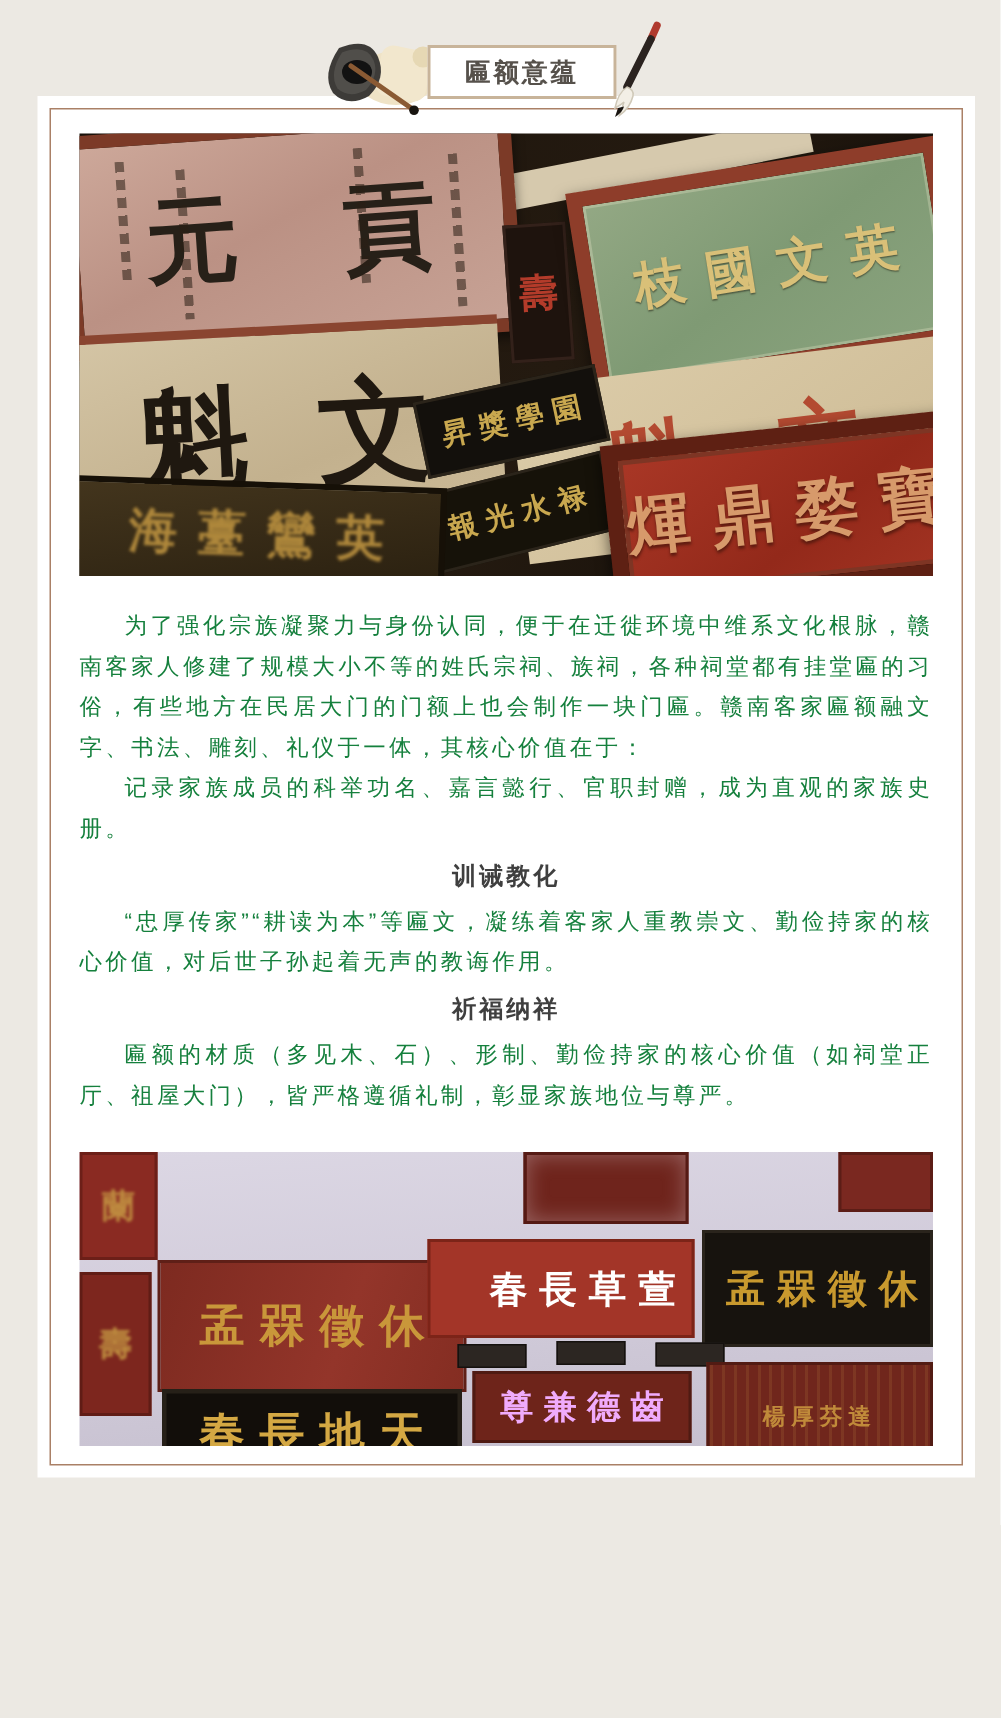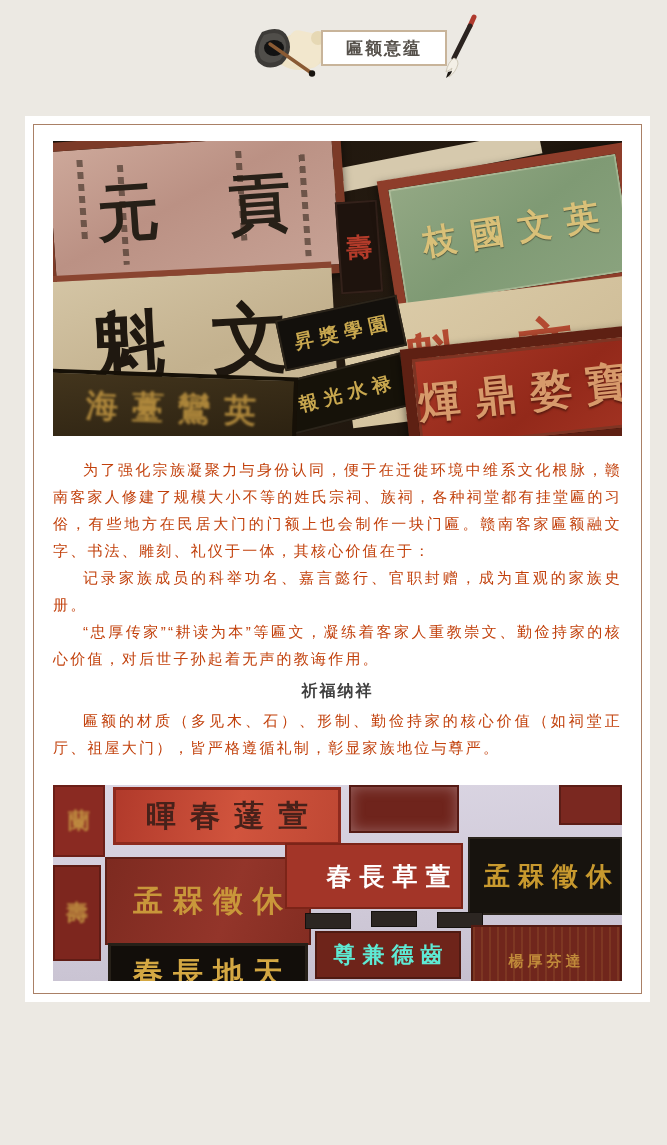--- a/index.html
+++ b/index.html
@@ -3,40 +3,40 @@
 <meta charset="utf-8">
 <style>
   html,body{margin:0;padding:0;}
   body{
     width:667px;height:1145px;overflow:hidden;
     background:#ece9e3;
     font-family:"Liberation Sans","DejaVu Sans",sans-serif;
     position:relative;
   }
   
-  .header{position:relative;height:116px;margin-left:36px;}
+  .header{position:relative;height:64px;}
   .title-box{
     position:absolute;left:285px;top:30px;width:122px;height:32px;
     background:#ffffff;border:2px solid #c8b49a;
     display:flex;align-items:center;justify-content:center;
     font-size:17px;font-weight:bold;color:#56514b;letter-spacing:2px;
   }
   .icon-left{position:absolute;left:212px;top:22px;}
   .icon-right{position:absolute;left:402px;top:14px;}
   
   .card{
     margin-left:25px;width:609px;background:#ffffff;padding:8px;
   }
   .card-inner{
     border:1px solid #aa8066;
     padding:16px 19px 12px 19px;
   }
   
   .para{
-    margin:0;font-size:15px;line-height:27px;color:#c2410c;
+    margin:0;font-size:15px;line-height:27px;color:#15803d;
     letter-spacing:2.2px;text-align:justify;text-indent:2em;
   }
   .intro{margin-top:20px;}
   .sec-h{
     margin:5px 0 3px 0;font-size:16px;line-height:27px;color:#3f3f3f;
     font-weight:bold;text-align:center;letter-spacing:2px;
   }
   
   .photo{position:relative;overflow:hidden;width:569px;}
   .photo1{height:295px;background:linear-gradient(120deg,#1b140c 0%,#241a10 55%,#120d08 100%);}
@@ -98,21 +98,21 @@
   .p2-fengke{left:52px;top:72px;width:206px;height:88px;
     background:linear-gradient(110deg,#7d2a20 0%,#93352a 60%,#842d22 100%);border:2px solid #5f1f17;}
   .p2-fengke .plq-text{font-size:30px;color:#c9973a;letter-spacing:10px;text-indent:10px;}
   .p2-chunchang{left:232px;top:58px;width:178px;height:66px;background:#a33528;border:2px solid #7c2418;}
   .p2-chunchang .plq-text{font-size:25px;color:#ffffff;letter-spacing:8px;text-indent:8px;margin-left:29px;}
   .tablet{position:absolute;width:44px;height:14px;background:#2c2622;border:1px solid #15110e;}
   .t1{left:252px;top:128px;} .t2{left:318px;top:126px;} .t3{left:384px;top:127px;}
   .p2-tiandi{left:55px;top:134px;width:200px;height:60px;background:#120e0a;border:3px solid #262018;margin-top:24px;}
   .p2-tiandi .plq-text{font-size:30px;color:#d4a843;letter-spacing:10px;text-indent:10px;}
   .p2-zun{left:262px;top:146px;width:146px;height:48px;background:#6e241a;border:2px solid #4f1a12;}
-  .p2-zun .plq-text{font-size:22px;color:#5eead4;letter-spacing:7px;text-indent:7px;}
+  .p2-zun .plq-text{font-size:22px;color:#f0abfc;letter-spacing:7px;text-indent:7px;}
   .p2-houyang{left:418px;top:140px;width:151px;height:72px;background:#70261c;border:2px solid #521b13;
     background-image:repeating-linear-gradient(90deg,rgba(200,150,70,.15) 0 2px,transparent 2px 8px);}
   .p2-houyang .plq-text{font-size:15px;color:#c08a3a;letter-spacing:4px;}
 </style>
 </head>
 <body>
 
 <div class="header">
   <svg class="icon-left" width="86" height="58" viewBox="0 0 86 58">
     <ellipse cx="52" cy="30" rx="26" ry="18" fill="#efe3c6"></ellipse>
@@ -170,35 +170,33 @@
       </div>
       <div class="plq p1-baowu">
         <span class="plq-text">煇鼎婺寶</span>
       </div>
     </div>
 
     <p class="para intro">为了强化宗族凝聚力与身份认同，便于在迁徙环境中维系文化根脉，赣南客家人修建了规模大小不等的姓氏宗祠、族祠，各种祠堂都有挂堂匾的习俗，有些地方在民居大门的门额上也会制作一块门匾。赣南客家匾额融文字、书法、雕刻、礼仪于一体，其核心价值在于：</p>
 
     <p class="para">记录家族成员的科举功名、嘉言懿行、官职封赠，成为直观的家族史册。</p>
 
+    <h3 class="sec-h">训诫教化</h3>
     <p class="para">“忠厚传家”“耕读为本”等匾文，凝练着客家人重教崇文、勤俭持家的核心价值，对后世子孙起着无声的教诲作用。</p>
 
     <h3 class="sec-h">祈福纳祥</h3>
 
     <p class="para">匾额的材质（多见木、石）、形制、勤俭持家的核心价值（如祠堂正厅、祖屋大门），皆严格遵循礼制，彰显家族地位与尊严。</p>
 
     <div class="photo photo2">
       <div class="plq p2-left-top">
         <span class="plq-text">蘭</span>
       </div>
       <div class="plq p2-left-mid">
         <span class="plq-text">壽</span>
-      </div>
-      <div class="plq p2-huichun">
-        <span class="plq-text">暉春薘萱</span>
       </div>
       <div class="plq p2-weathered"></div>
       <div class="plq p2-right-top"></div>
       <div class="plq p2-meng">
         <span class="plq-text">孟槑徵休</span>
       </div>
       <div class="plq p2-fengke">
         <span class="plq-text">孟槑徵休</span>
       </div>
       <div class="plq p2-chunchang">

